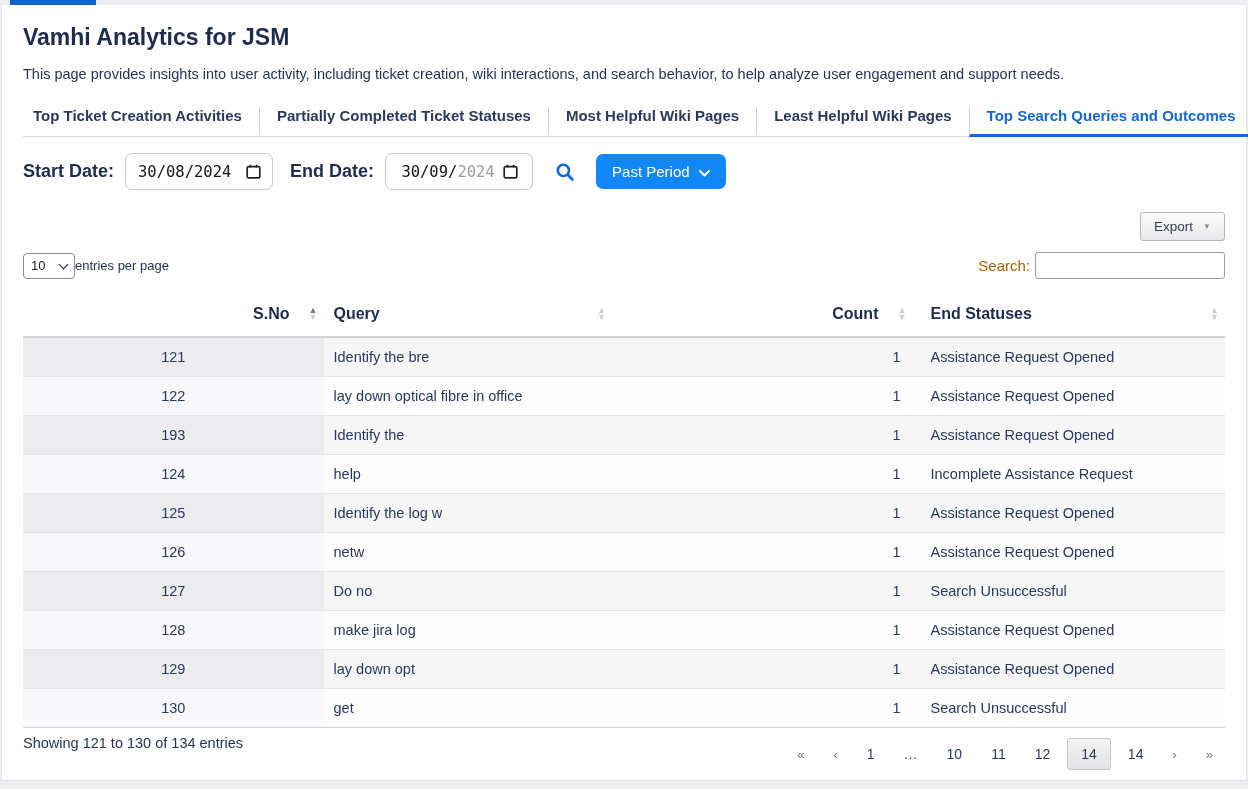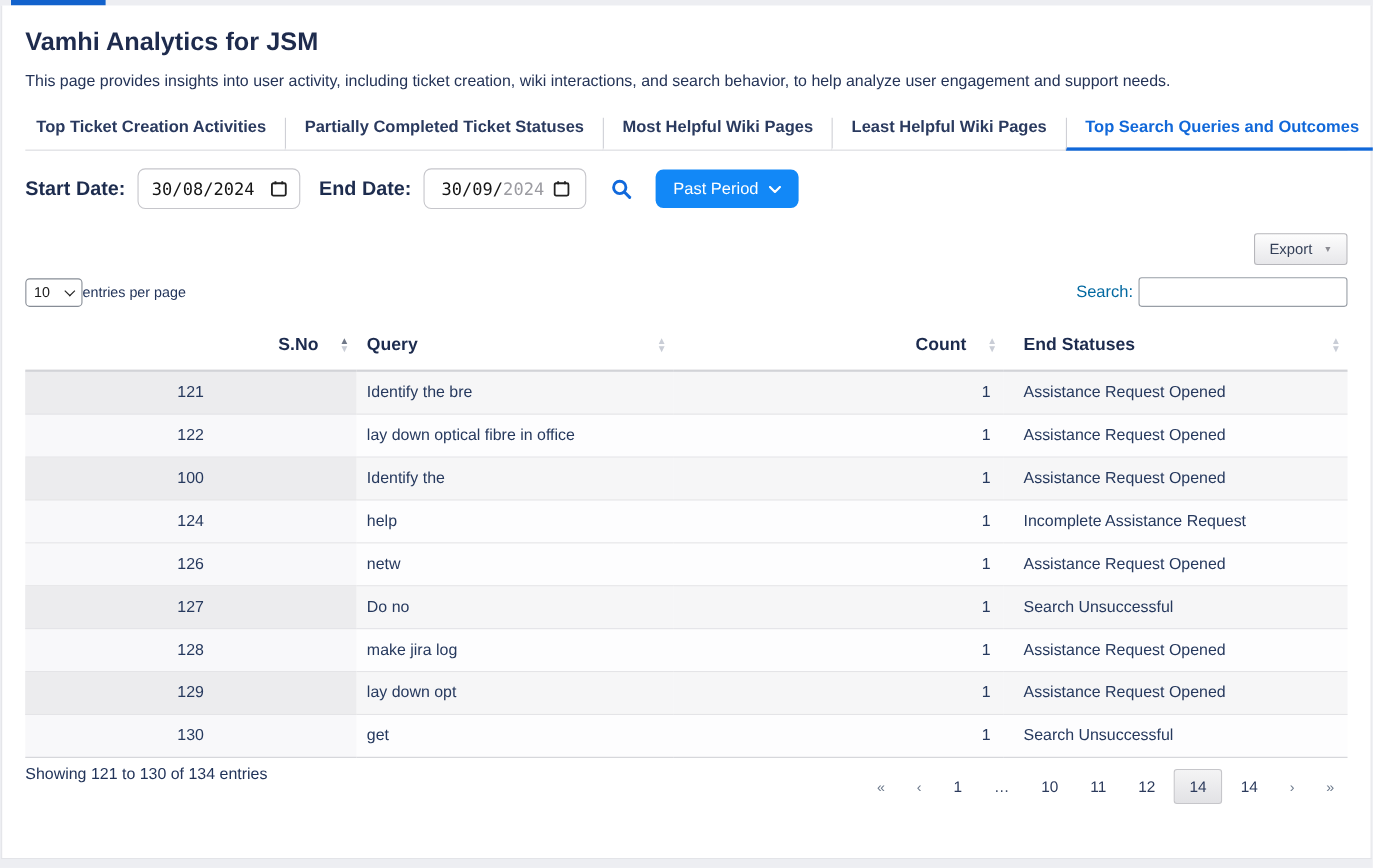--- a/index.html
+++ b/index.html
@@ -68,21 +68,21 @@
     width: 52px; height: 26px; font-size: 13px; font-family: inherit; color: #1b1b1b;
     border: 1px solid #878d96; border-radius: 4px; padding: 0 18px 0 7px;
     appearance: none; -webkit-appearance: none; background: #fff; cursor: pointer;
   }
   .select-wrap::after {
     content: ""; position: absolute; right: 8px; top: 8px; width: 6px; height: 6px;
     border-right: 1.6px solid #222; border-bottom: 1.6px solid #222;
     transform: rotate(45deg); pointer-events: none;
   }
   .entries-label { font-size: 13px; color: #22345a; }
-  .search-label { font-size: 15px; color: #0369a1; margin-right: 5px; }
+  .search-label { font-size: 15px; color: #a16207; margin-right: 5px; }
   .table-search {
     width: 190px; height: 27px; border: 1px solid #989ea6; border-radius: 3px;
     padding: 2px 7px; font-size: 14px; font-family: inherit;
   }
 
   
   table { width: 100%; border-collapse: collapse; margin-top: 13px; table-layout: fixed; border-bottom: 1px solid #d2d3d7; }
   th { position: relative; padding: 13px 8px; font-size: 16px; font-weight: 700; color: #1c2b4e; border-bottom: 2px solid #d2d3d7; cursor: pointer; }
   th.col0 { width: 25%; text-align: right; padding-right: 34px; }
   th.col1 { width: 24%; text-align: left; padding-left: 10px; }
@@ -222,30 +222,36 @@
           <td class="col2 cell-count">1</td>
           <td class="col3 cell-status">Assistance Request Opened</td>
         </tr>
         <tr class="even">
           <td class="col0 cell-sno">122</td>
           <td class="col1 cell-query">lay down optical fibre in office</td>
           <td class="col2 cell-count">1</td>
           <td class="col3 cell-status">Assistance Request Opened</td>
         </tr>
         <tr class="odd">
-          <td class="col0 cell-sno">100</td>
+          <td class="col0 cell-sno">193</td>
           <td class="col1 cell-query">Identify the</td>
           <td class="col2 cell-count">1</td>
           <td class="col3 cell-status">Assistance Request Opened</td>
         </tr>
         <tr class="even">
           <td class="col0 cell-sno">124</td>
           <td class="col1 cell-query">help</td>
           <td class="col2 cell-count">1</td>
           <td class="col3 cell-status">Incomplete Assistance Request</td>
+        </tr>
+        <tr class="odd">
+          <td class="col0 cell-sno">125</td>
+          <td class="col1 cell-query">Identify the log w</td>
+          <td class="col2 cell-count">1</td>
+          <td class="col3 cell-status">Assistance Request Opened</td>
         </tr>
         <tr class="even">
           <td class="col0 cell-sno">126</td>
           <td class="col1 cell-query">netw</td>
           <td class="col2 cell-count">1</td>
           <td class="col3 cell-status">Assistance Request Opened</td>
         </tr>
         <tr class="odd">
           <td class="col0 cell-sno">127</td>
           <td class="col1 cell-query">Do no</td>

